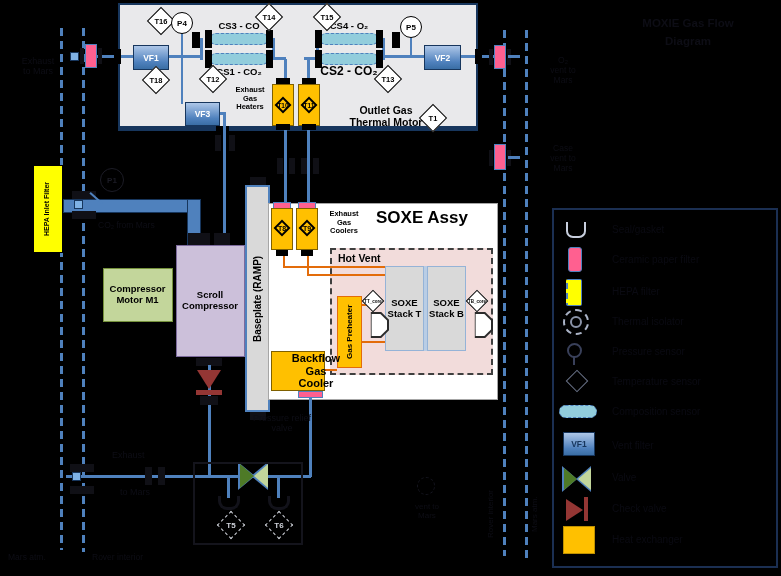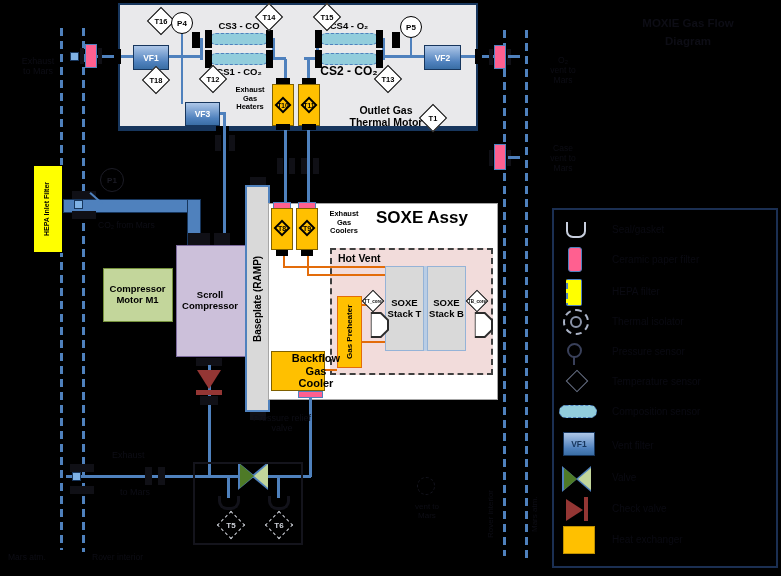--- a/index.html
+++ b/index.html
@@ -175,21 +175,21 @@
   <div class="d" style="left:74px;top:200px;width:9px;height:9px;background:#7fb2e5;border:1px solid #17365d;"></div>
   <div class="pp" style="left:88px;top:197px;width:16px;height:2px;transform:rotate(42deg);"></div>
   <div class="circ" style="left:100px;top:168px;width:24px;height:24px;background:transparent;border-color:#1c1c26;color:#1c1c26;">P1</div>
   <div class="lbl dark" style="left:98px;top:221px;width:84px;height:12px;font-size:8.5px;">CO₂ from Mars</div>
 
   <div class="d" style="left:103px;top:268px;width:70px;height:54px;background:#c3d69b;border:1.5px solid #76923c;">
     <div class="lbl ctr" style="left:0;top:0;width:67px;height:51px;font-weight:bold;font-size:9.5px;">
         <div><span>Compressor</span><br><span>Motor M1</span></div>
       </div>
   </div>
-  <div class="d" style="left:176px;top:245px;width:91px;height:112px;background:#ccc0da;border:1.5px solid #7c6a9c;">
+  <div class="d" style="left:176px;top:245px;width:69px;height:112px;background:#ccc0da;border:1.5px solid #7c6a9c;">
     <div class="lbl ctr" style="left:0;top:0;width:66px;height:109px;font-weight:bold;font-size:9.5px;">
         <div><span>Scroll</span><br><span>Compressor</span></div>
       </div>
   </div>
   <div class="dk" style="left:188px;top:233px;width:22px;height:12px;"></div>
   <div class="dk" style="left:214px;top:233px;width:16px;height:12px;"></div>
   <div class="dk" style="left:196px;top:358px;width:26px;height:8px;"></div>
 
   <div class="pp" style="left:208px;top:365px;width:3px;height:112px;"></div>
   <div class="d" style="left:197px;top:370px;width:0;height:0;border-left:12px solid transparent;border-right:12px solid transparent;border-top:19px solid #943634;"></div>

